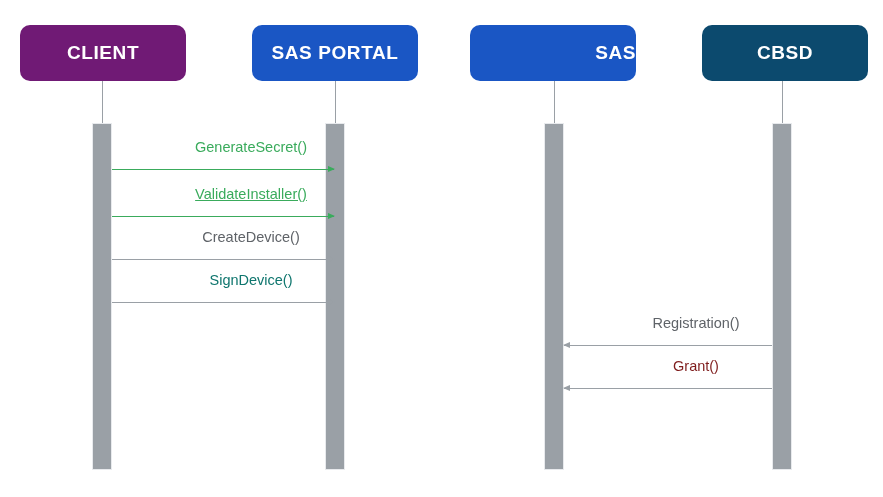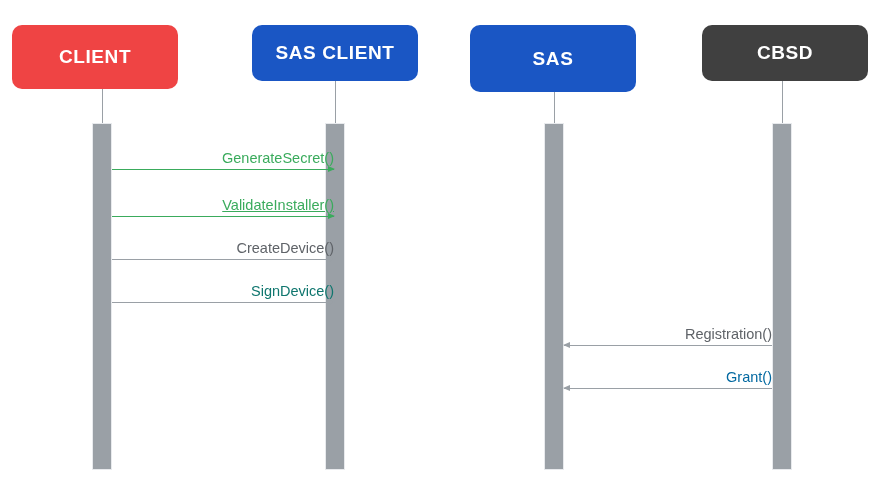--- a/index.html
+++ b/index.html
@@ -75,54 +75,55 @@
   }
   .msg-head.left {
     left: -1px;
     border-right-width: 7px;
     border-right-style: solid;
   }
   .msg-label {
     position: absolute;
     left: 0;
     width: 100%;
-    text-align: right;
+    text-align: center;
     font-size: 14.5px;
     white-space: nowrap;
     user-select: none;
-    bottom: 3px;
+    bottom: 14px;
+    padding-left: 28px;
   }
 </style>
 </head>
 <body>
 
 <div id="canvas">
 
   <div id="lifelines-layer">
       <div class="lifeline-stem" style="left: 102px; top: 81px; height: 42px; background: rgb(154, 160, 166);"></div>
       <div class="activation-bar" style="left: 92px; top: 123px; height: 347px; background: rgb(154, 160, 166); border-color: rgb(232, 234, 237);"></div>
       <div class="lifeline-stem" style="left: 335px; top: 81px; height: 42px; background: rgb(154, 160, 166);"></div>
       <div class="activation-bar" style="left: 325px; top: 123px; height: 347px; background: rgb(154, 160, 166); border-color: rgb(232, 234, 237);"></div>
       <div class="lifeline-stem" style="left: 554px; top: 81px; height: 42px; background: rgb(154, 160, 166);"></div>
       <div class="activation-bar" style="left: 544px; top: 123px; height: 347px; background: rgb(154, 160, 166); border-color: rgb(232, 234, 237);"></div>
       <div class="lifeline-stem" style="left: 782px; top: 81px; height: 42px; background: rgb(154, 160, 166);"></div>
       <div class="activation-bar" style="left: 772px; top: 123px; height: 347px; background: rgb(154, 160, 166); border-color: rgb(232, 234, 237);"></div>
     </div>
 
   <div id="actors-layer">
-      <div class="actor-box" style="left: 12px; top: 25px; width: 166px; height: 64px; background: #ef4444;">
+      <div class="actor-box" style="left: 20px; top: 25px; width: 166px; height: 56px; background: #701a75;">
         <span class="actor-label">CLIENT</span>
       </div>
       <div class="actor-box" style="left: 252px; top: 25px; width: 166px; height: 56px; background: rgb(26, 86, 196);">
-        <span class="actor-label">SAS CLIENT</span>
+        <span class="actor-label">SAS PORTAL</span>
       </div>
-      <div class="actor-box" style="left: 470px; top: 25px; width: 166px; height: 67px; background: rgb(26, 86, 196);">
+      <div class="actor-box" style="left: 470px; top: 25px; width: 166px; height: 56px; background: rgb(26, 86, 196); justify-content: flex-end;">
         <span class="actor-label">SAS</span>
       </div>
-      <div class="actor-box" style="left: 702px; top: 25px; width: 166px; height: 56px; background: #404040; text-align: center;">
+      <div class="actor-box" style="left: 702px; top: 25px; width: 166px; height: 56px; background: #0c4a6e; text-align: center;">
         <span class="actor-label">CBSD</span>
       </div>
     </div>
 
   <div id="messages-layer">
       <div class="msg" style="left: 112px; top: 169px; width: 222px;">
         <div class="msg-line" style="background: rgb(58, 171, 92);"></div>
         <div class="msg-head right" style="border-left-color: rgb(58, 171, 92);"></div>
         <div class="msg-label" style="color: rgb(58, 171, 92);">GenerateSecret()</div>
       </div>
@@ -142,17 +143,17 @@
         <div class="msg-label" style="color: #0f766e;">SignDevice()</div>
       </div>
       <div class="msg" style="left: 564px; top: 345px; width: 208px;">
         <div class="msg-line" style="background: rgb(154, 160, 166);"></div>
         <div class="msg-head left" style="border-right-color: rgb(154, 160, 166);"></div>
         <div class="msg-label" style="color: rgb(95, 99, 104); margin-top: 8px;">Registration()</div>
       </div>
       <div class="msg" style="left: 564px; top: 388px; width: 208px;">
         <div class="msg-line" style="background: rgb(154, 160, 166);"></div>
         <div class="msg-head left" style="border-right-color: rgb(154, 160, 166);"></div>
-        <div class="msg-label" style="color: #0369a1;">Grant()</div>
+        <div class="msg-label" style="color: #7f1d1d;">Grant()</div>
       </div>
     </div>
 
 </div>
 
 </body></html>

